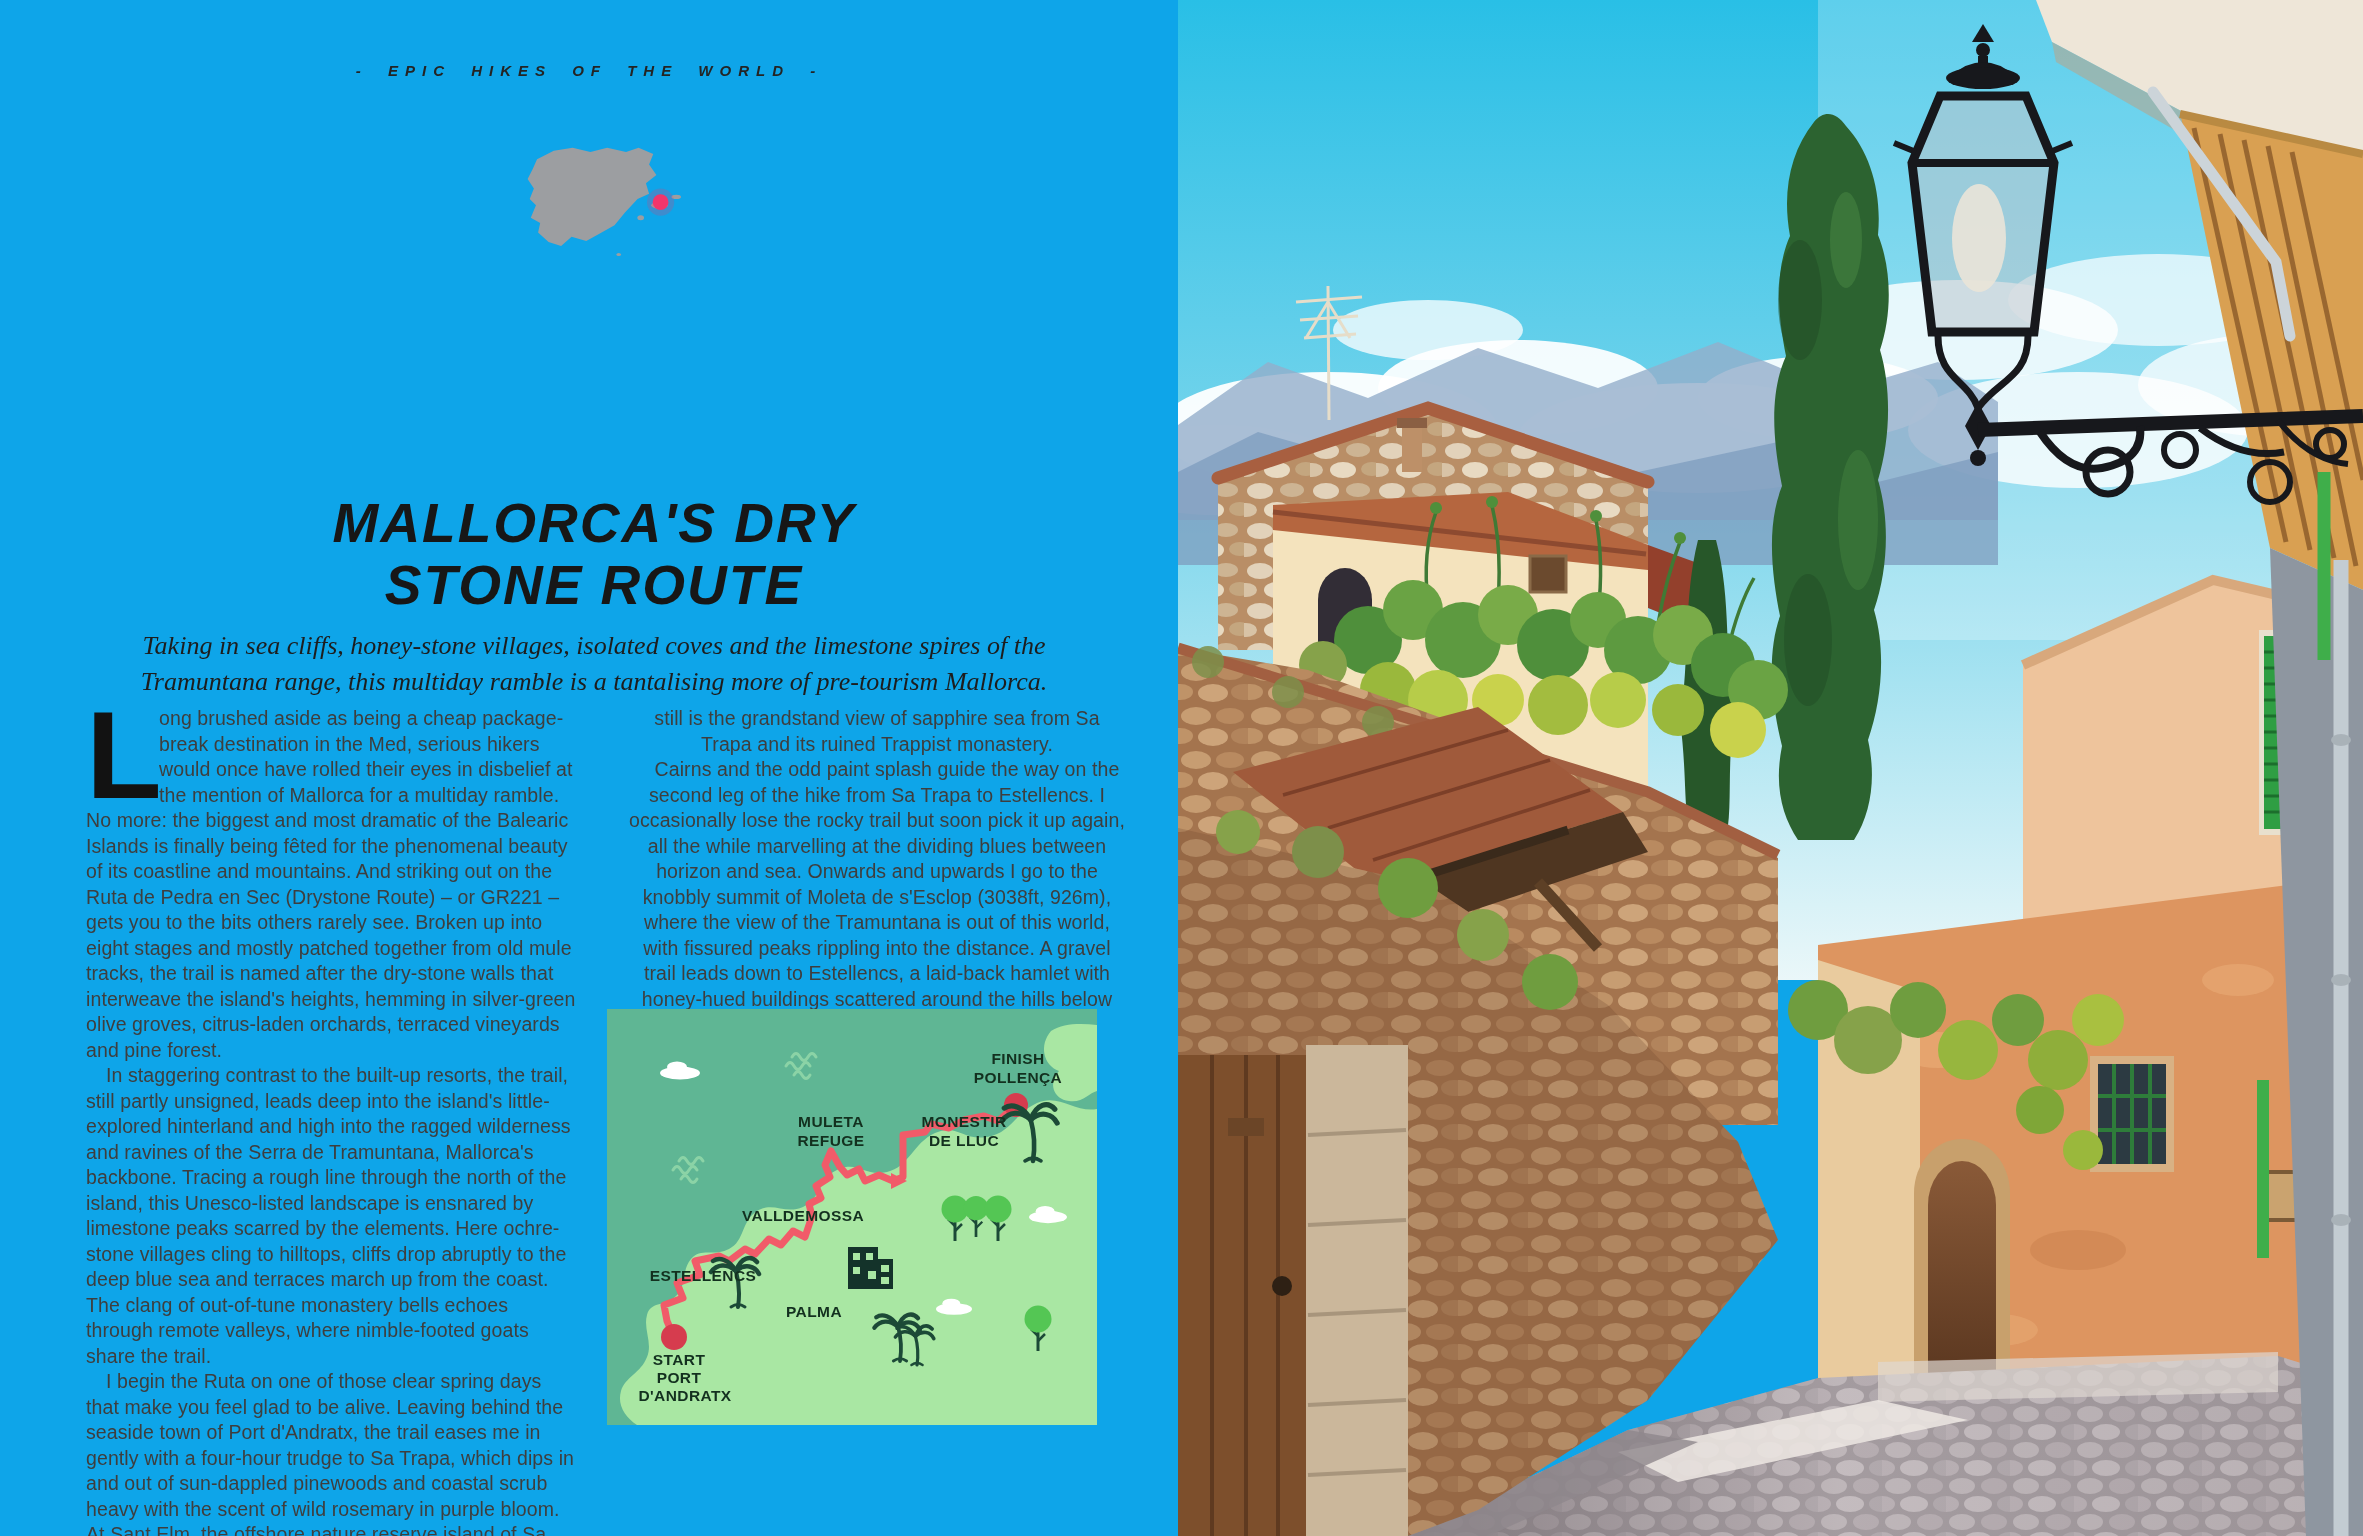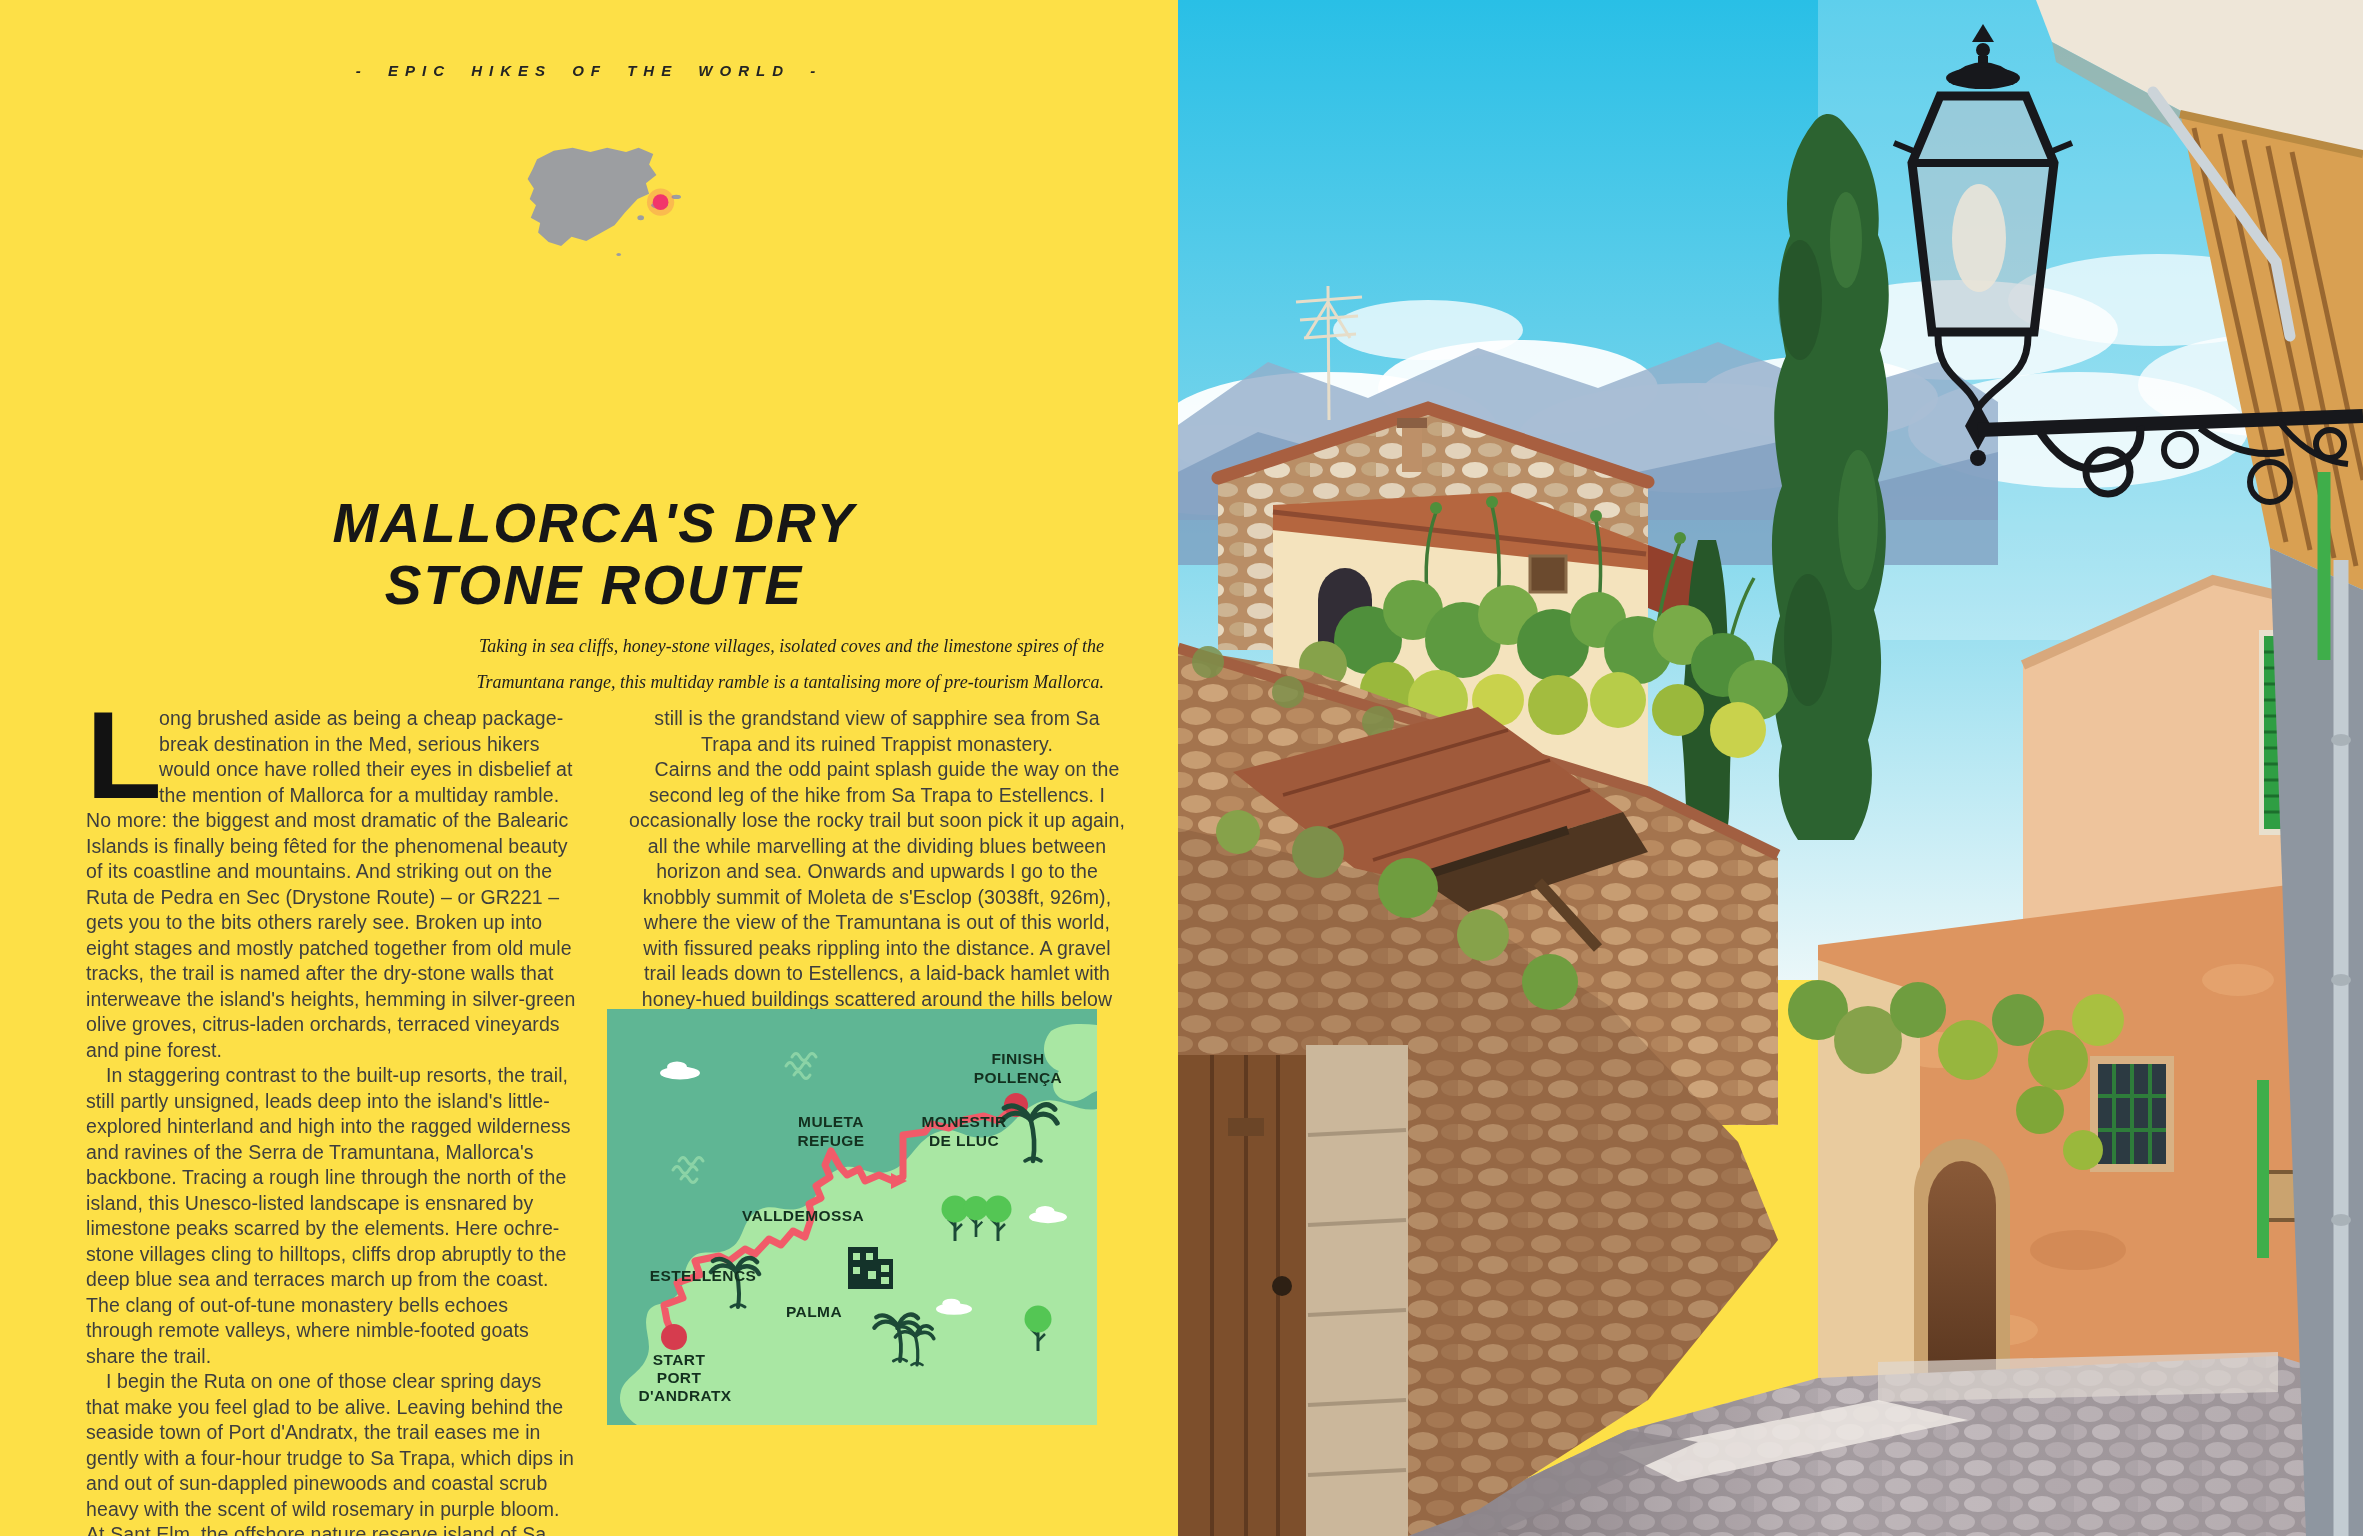--- a/index.html
+++ b/index.html
@@ -1,26 +1,26 @@
 <!DOCTYPE html>
 <html><head>
 <meta charset="utf-8">
 <style>
   html,body{margin:0;padding:0;background:#e8e8e8;}
-  #spread{position:relative;width:2363px;height:1536px;background:#fde047;overflow:hidden;
+  #spread{position:relative;width:2363px;height:1536px;background:#0ea5e9;overflow:hidden;
           font-family:"Liberation Sans",sans-serif;}
 
   
   .running-header{position:absolute;top:62px;left:0;width:1178px;text-align:center;
     font-style:italic;font-size:15px;font-weight:600;letter-spacing:7px;word-spacing:9px;color:#242424;}
   .spain-locator{position:absolute;left:514px;top:132px;width:178px;height:134px;}
   .article-title{position:absolute;top:492px;left:84px;width:1020px;text-align:center;
     font-weight:700;font-size:55px;line-height:62px;letter-spacing:2px;color:#171717;font-style:italic;}
-  .standfirst{position:absolute;top:628px;left:84px;width:1020px;text-align:right;
-    font-family:"Liberation Serif",serif;font-style:italic;font-size:18px;line-height:36px;color:#1d1d1d;}
+  .standfirst{position:absolute;top:628px;left:84px;width:1020px;text-align:center;
+    font-family:"Liberation Serif",serif;font-style:italic;font-size:26px;line-height:36px;color:#1d1d1d;}
   .standfirst span{display:block;}
   .col{position:absolute;top:706px;width:492px;font-size:19.5px;line-height:25.5px;
     color:#3e3e3e;letter-spacing:0.1px;text-align:left;}
   #col1{left:86px;}
   #col2{left:628px;width:498px;text-align:center;}
   .col p{margin:0;}
   .col p.indent{text-indent:20px;}
   .dropcap{float:left;width:64px;height:98px;margin:3px 9px 0 0;
     font-weight:700;font-size:124px;line-height:92px;color:#121212;}
   .route-map{position:absolute;left:607px;top:1009px;}

